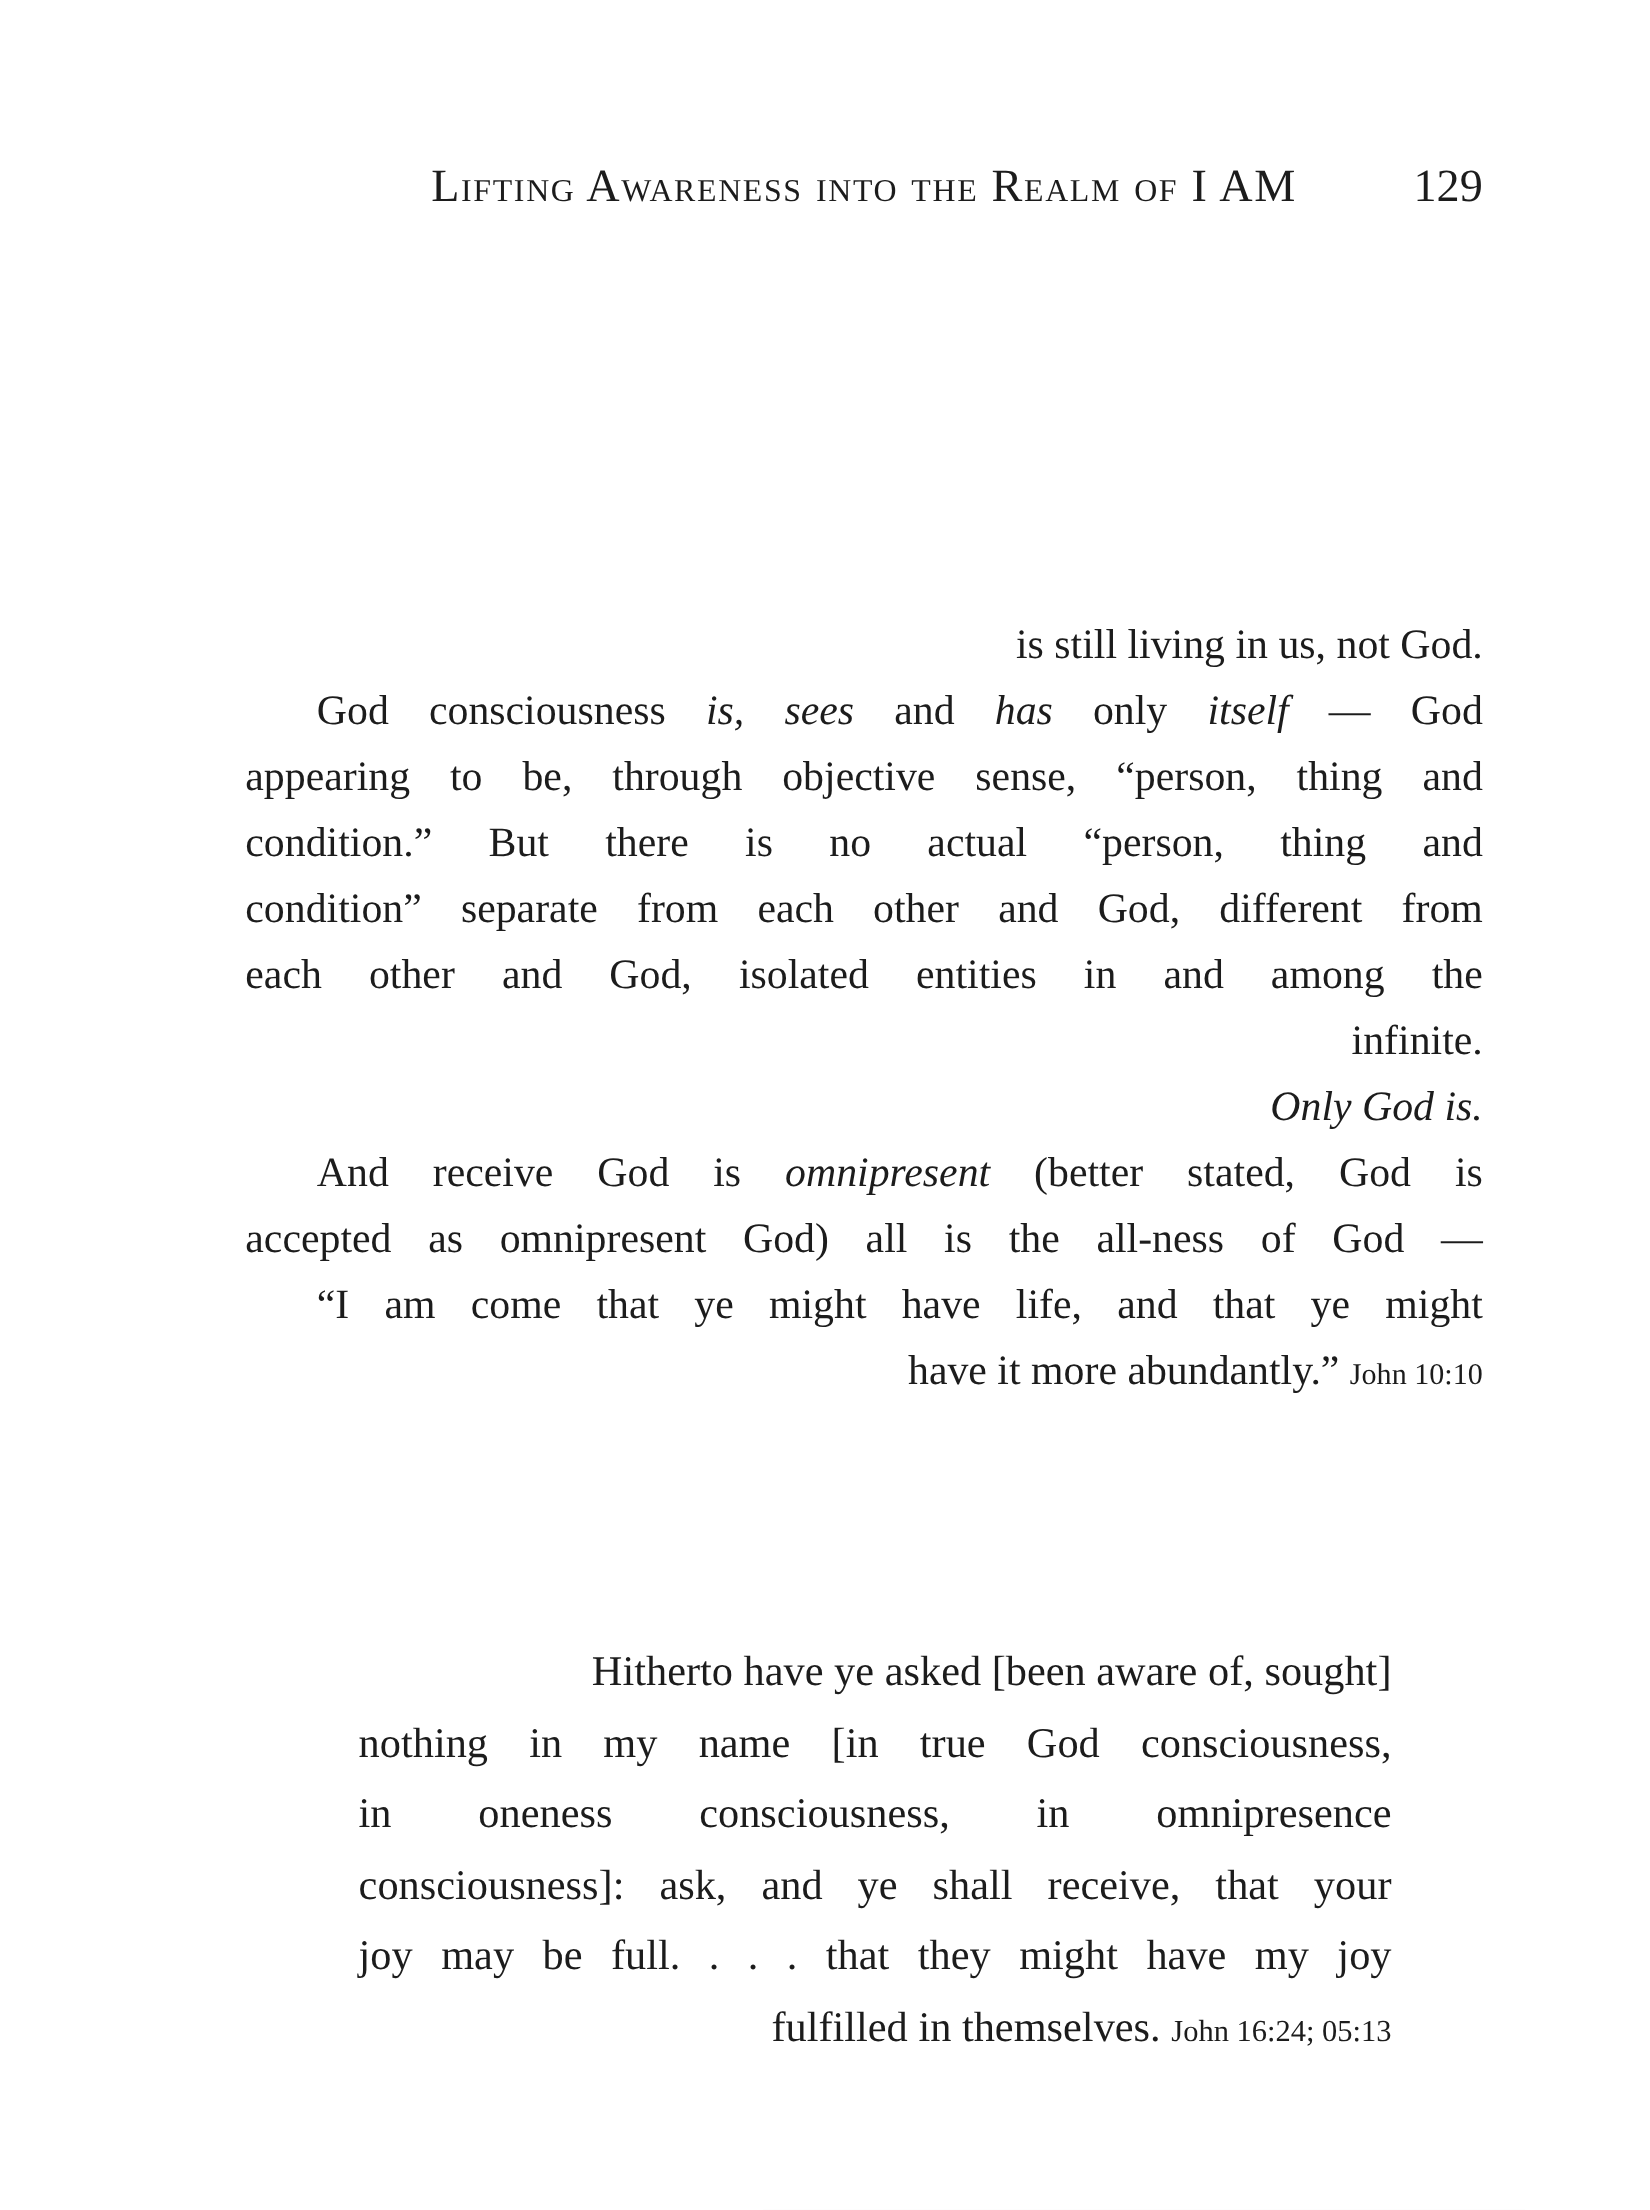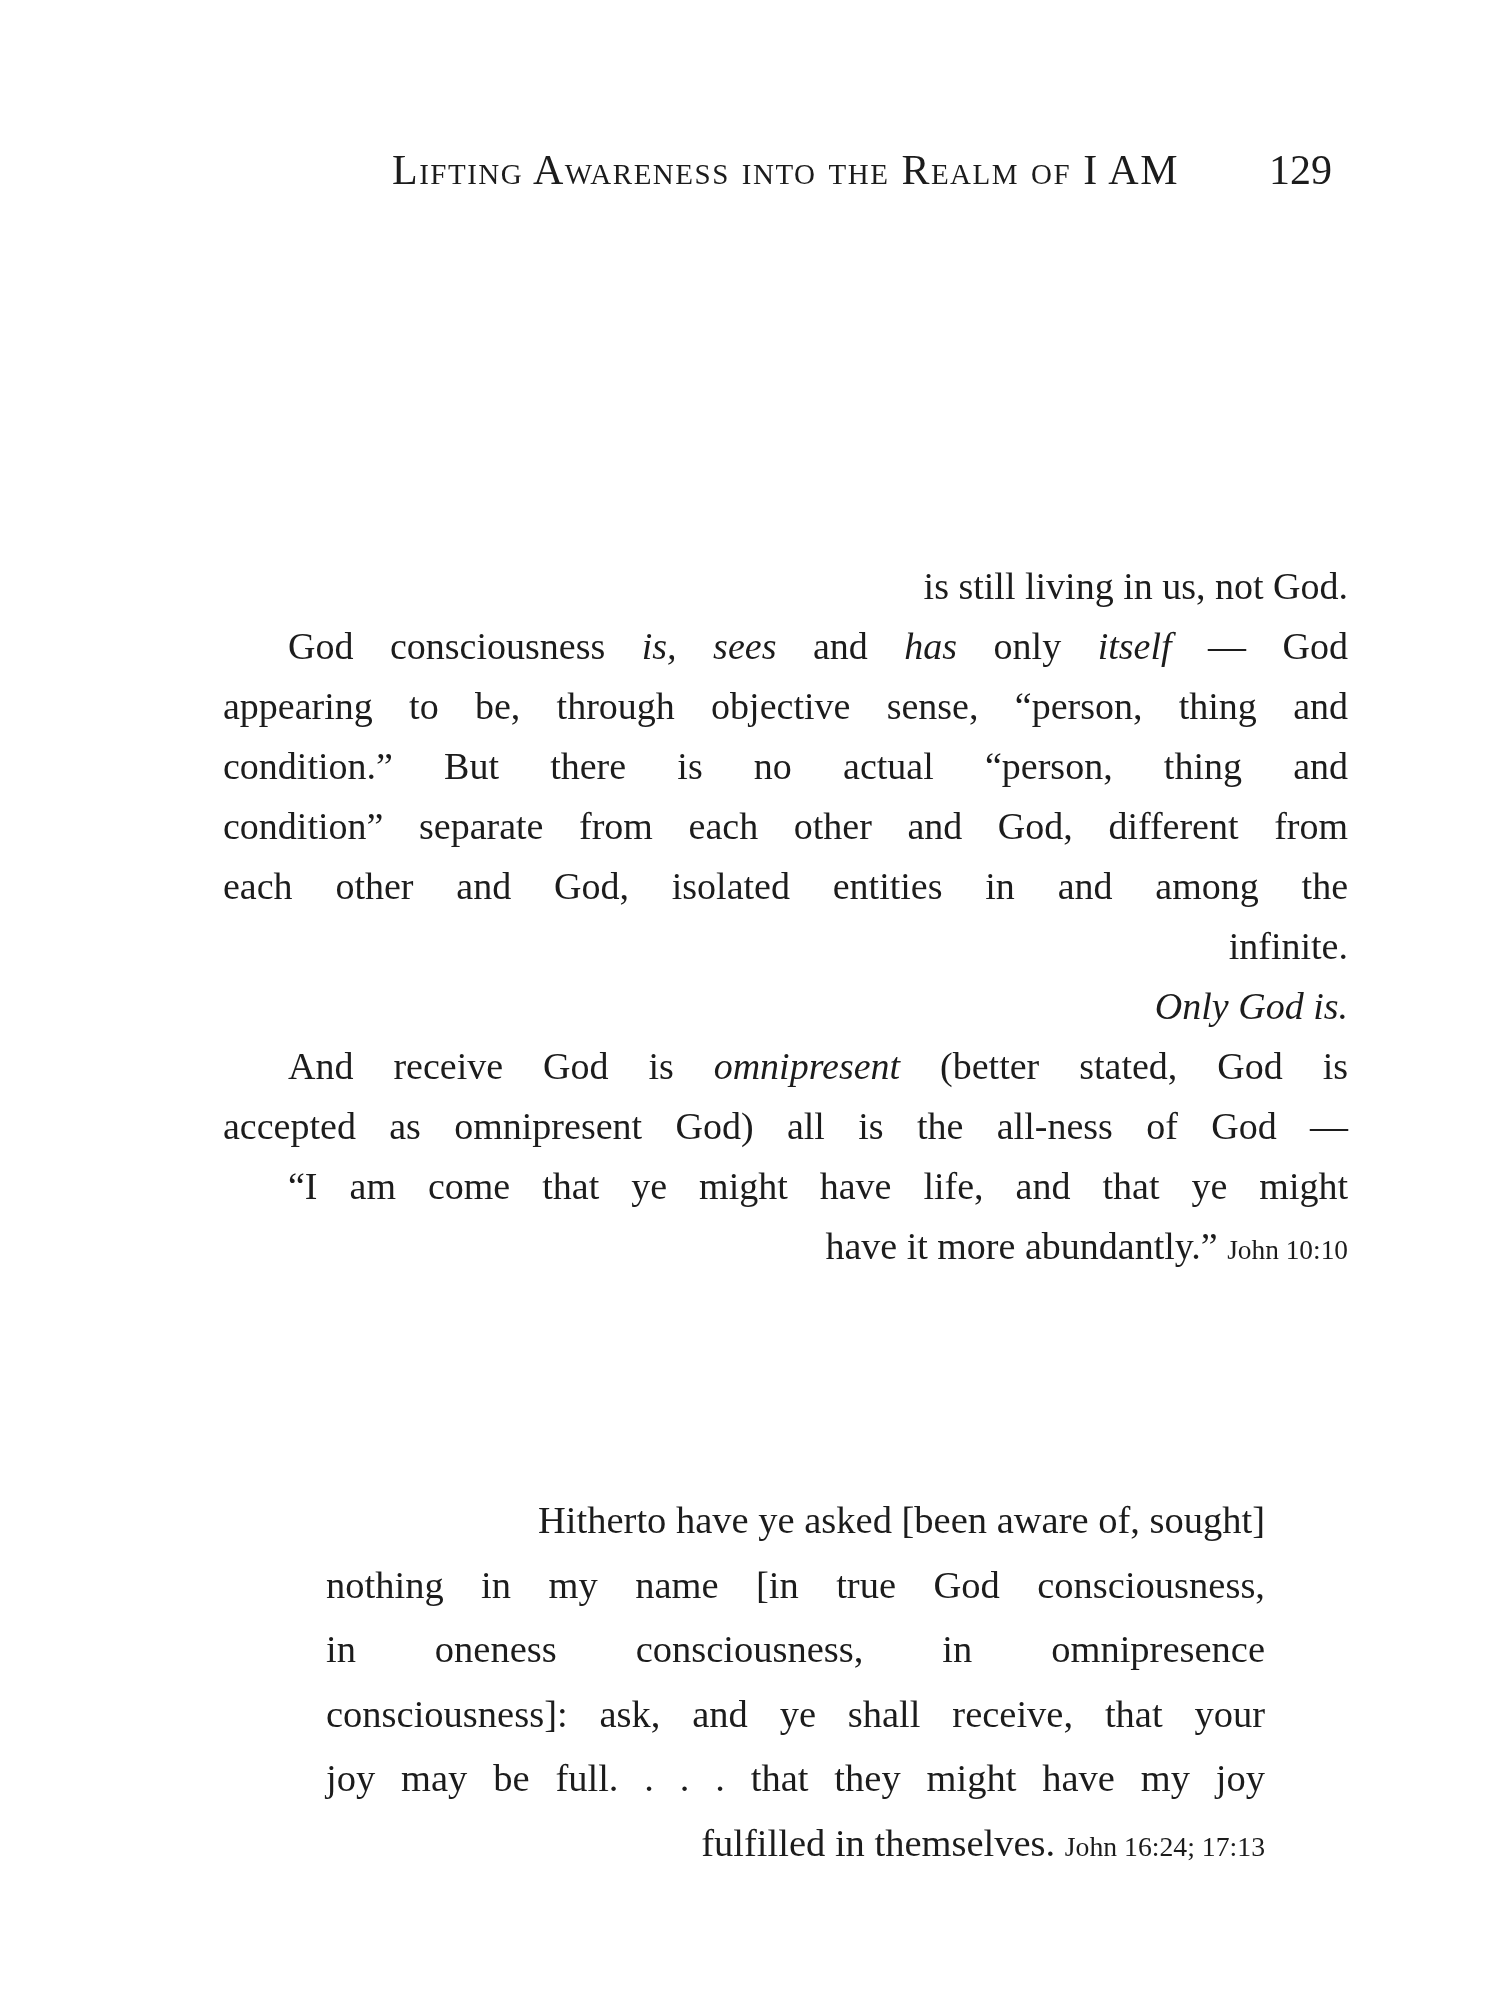--- a/index.html
+++ b/index.html
@@ -24,21 +24,21 @@
     height: 48px;
     line-height: 48px;
     font-size: 42px;
     font-variant: small-caps;
     letter-spacing: 1.5px;
     text-align: center;
     white-space: nowrap;
   }
   .running-header .folio {
     position: absolute;
-    right: 16px;
+    right: 0;
     top: 0;
     font-variant: normal;
     letter-spacing: 0;
   }
   .body-text {
     position: absolute;
     top: 556px;
     left: 223px;
     width: 1125px;
     font-size: 38px;
@@ -94,16 +94,16 @@
       <div class="line just indent"><span>“I am come that ye might have life, and that ye might</span></div>
       <div class="line"><span>have it more abundantly.” </span><span class="cite">John 10:10</span></div>
     </div>
 
   <div class="block-quote">
       <div class="line"><span>Hitherto have ye asked [been aware of, sought]</span></div>
       <div class="line just"><span>nothing in my name [in true God consciousness,</span></div>
       <div class="line just"><span>in oneness consciousness, in omnipresence</span></div>
       <div class="line just"><span>consciousness]: ask, and ye shall receive, that your</span></div>
       <div class="line just"><span>joy may be full. . . . that they might have my joy</span></div>
-      <div class="line"><span>fulfilled in themselves. </span><span class="cite">John 16:24; 17:13</span></div>
+      <div class="line"><span>fulfilled in themselves. </span><span class="cite">John 16:24; 05:13</span></div>
     </div>
 
 </div>
 
 </body></html>

